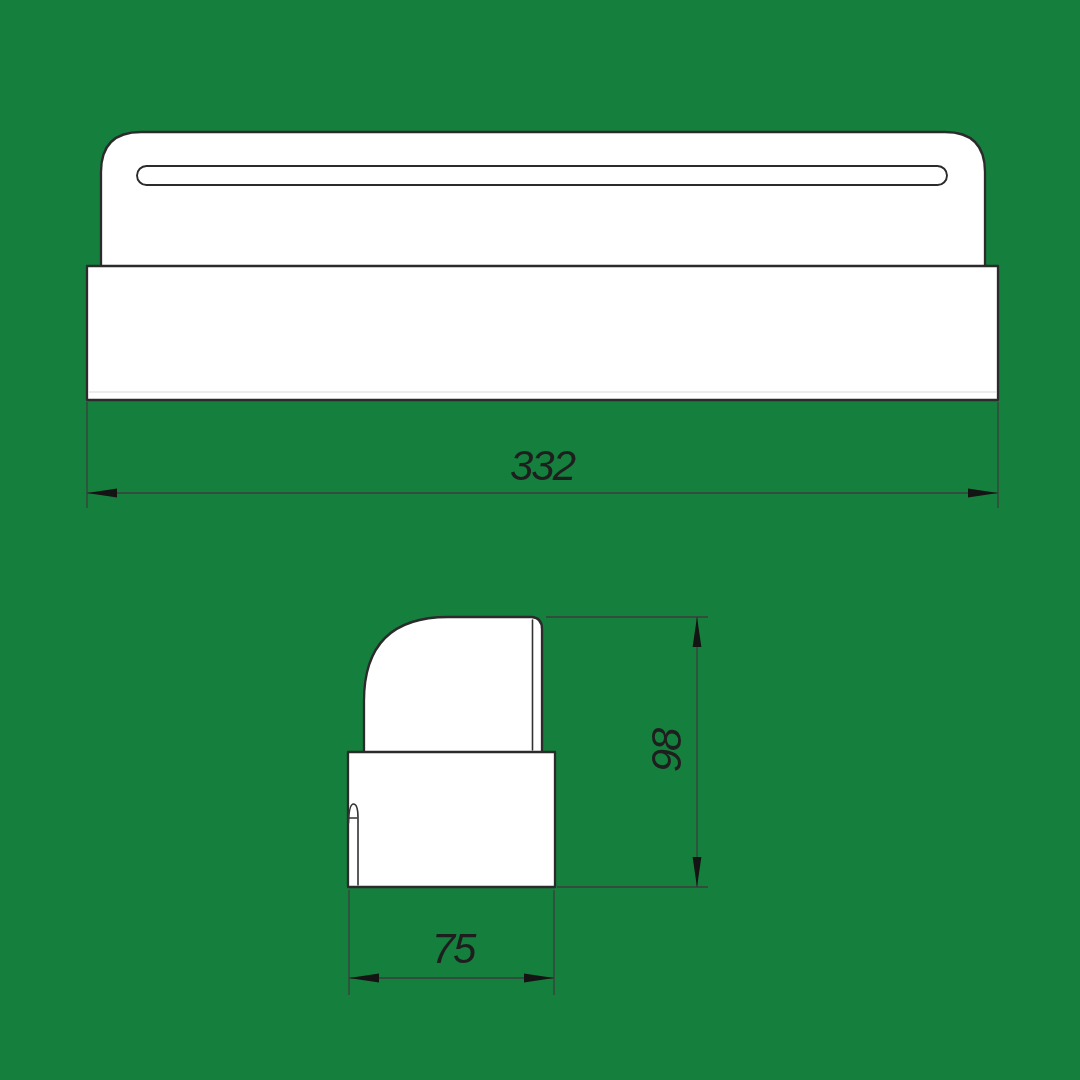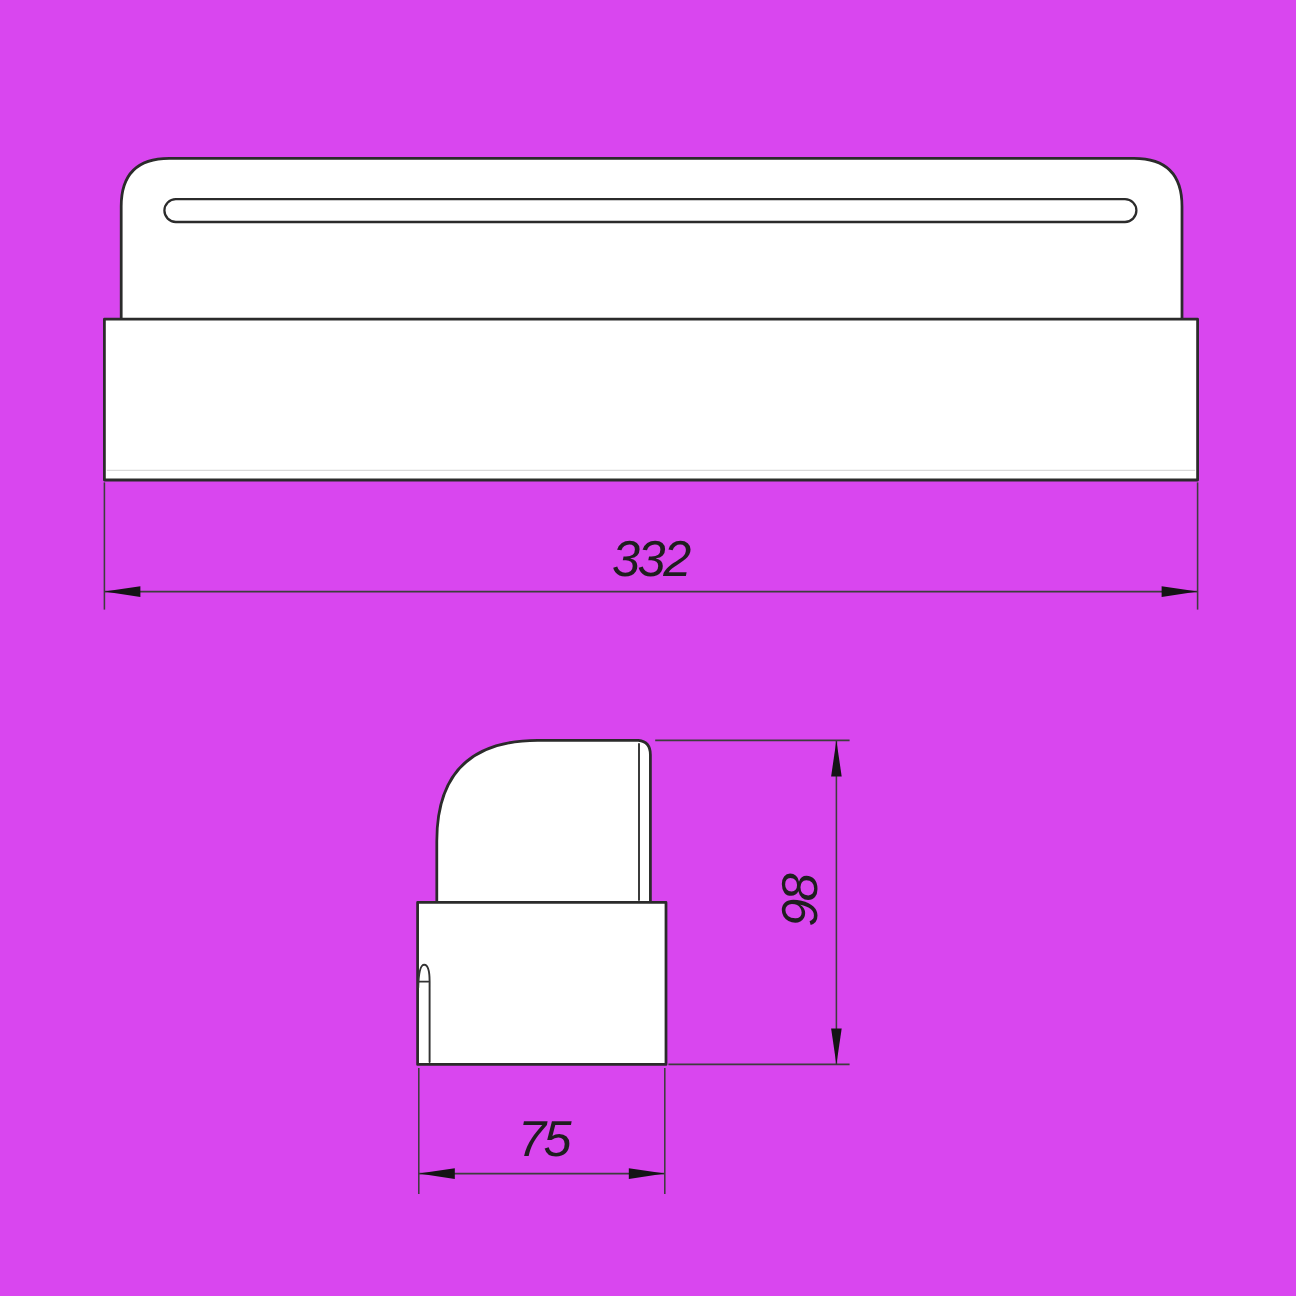--- a/index.html
+++ b/index.html
@@ -6,21 +6,21 @@
     margin: 0;
     padding: 0;
     width: 1080px;
     height: 1080px;
     background: #ffffff;
     overflow: hidden;
   }
   .sheet {
     width: 1080px;
     height: 1080px;
-    background: #d946ef;
+    background: #15803d;
     position: relative;
   }
   svg { display: block; }
   .contour {
     fill: #ffffff;
     stroke-width: 2.3;
     stroke-linejoin: round;
     stroke-linecap: round;
   }
   .contour-thin {

